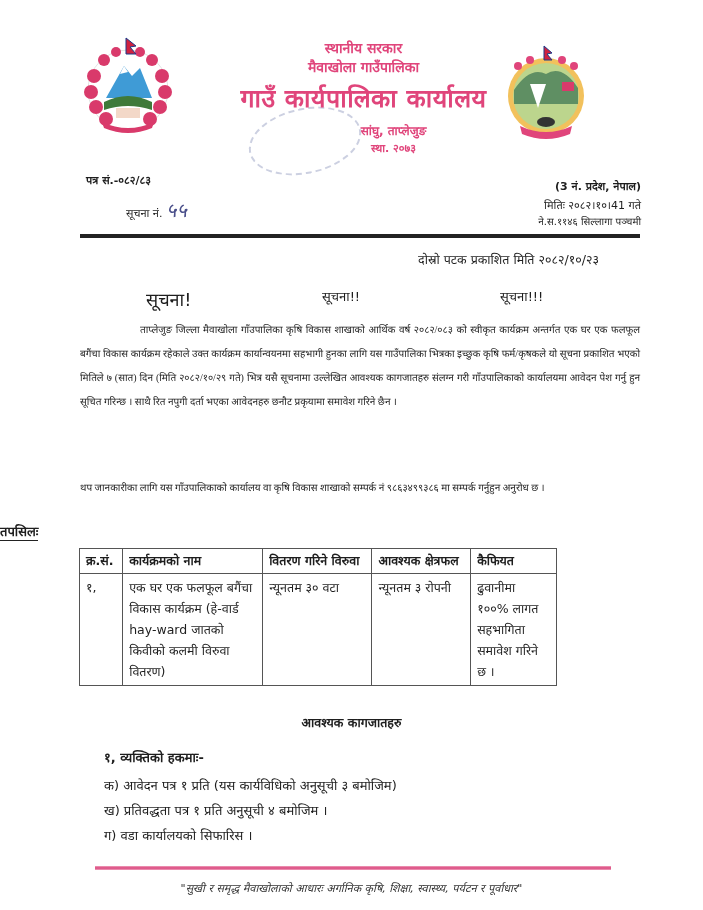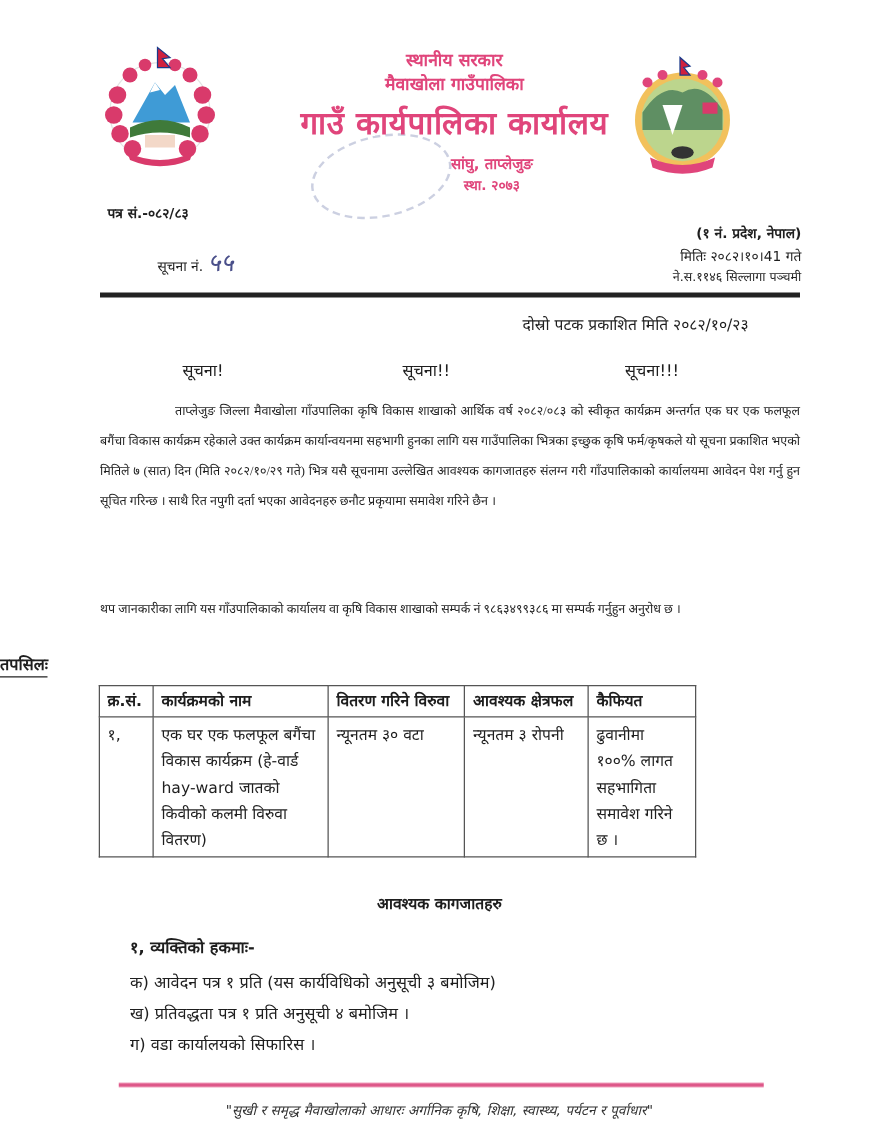--- a/index.html
+++ b/index.html
@@ -84,35 +84,35 @@
   <path d="M44 2 L44 16 L52 16 L47 10 L52 9 Z" fill="#d0213f" stroke="#1b3a8a" stroke-width="1"></path>
 </svg>
 
 <div class="stamp"></div>
 <div class="hdr-line" id="hdr-l1">स्थानीय सरकार</div>
 <div class="hdr-line" id="hdr-l2">मैवाखोला गाउँपालिका</div>
 <div class="hdr-line" id="hdr-l3">गाउँ कार्यपालिका कार्यालय</div>
 <div class="hdr-line" id="hdr-l4">सांघु, ताप्लेजुङ</div>
 <div class="hdr-line" id="hdr-l5">स्था. २०७३</div>
 
-<div class="abs small" style="left:86px;top:162px">पत्र सं.-०८२/८३</div>
+<div class="abs small" style="left:86px;top:172px">पत्र सं.-०८२/८३</div>
 <div class="abs" style="left:86px;top:196px;font-size:11px;margin-left:40px;">
   <span>सूचना नं.</span>
   <span class="sig">५५</span>
 </div>
 
-<div class="abs small" style="right:62px;top:178px;text-align:right">(१ नं. प्रदेश, नेपाल)</div>
+<div class="abs small" style="right:62px;top:178px;text-align:right">(3 नं. प्रदेश, नेपाल)</div>
 <div class="abs" style="right:62px;top:197px;font-size:11px;text-align:right">मितिः २०८२।१०।41 गते</div>
 <div class="abs" style="right:62px;top:214px;font-size:10px;text-align:right">ने.स.११४६ सिल्लागा पञ्चमी</div>
 
 <div class="rule-dark"></div>
 
 <div class="abs" style="left:418px;top:251px;font-size:12.5px">दोस्रो पटक प्रकाशित मिति २०८२/१०/२३</div>
 
-<div class="abs" style="left:146px;top:287px;font-size:13px">सूचना!</div>
+<div class="abs" style="left:146px;top:287px;font-size:18px">सूचना!</div>
 <div class="abs" style="left:322px;top:287px;font-size:13px">सूचना!!</div>
 <div class="abs" style="left:500px;top:287px;font-size:13px">सूचना!!!</div>
 
 <div class="p just" style="left:80px;top:318px;width:560px;text-indent:60px">ताप्लेजुङ जिल्ला मैवाखोला गाँउपालिका कृषि विकास शाखाको  आर्थिक वर्ष २०८२/०८३ को स्वीकृत कार्यक्रम अन्तर्गत एक घर एक फलफूल बगैंचा विकास कार्यक्रम रहेकाले उक्त कार्यक्रम कार्यान्वयनमा सहभागी हुनका लागि यस गाउँपालिका भित्रका इच्छुक  कृषि फर्म/कृषकले यो सूचना प्रकाशित भएको मितिले ७ (सात) दिन (मिति २०८२/१०/२९ गते) भित्र यसै सूचनामा उल्लेखित आवश्यक कागजातहरु संलग्न गरी गाँउपालिकाको कार्यालयमा आवेदन पेश गर्नु हुन सूचित गरिन्छ । साथै रित नपुगी दर्ता भएका आवेदनहरु छनौट प्रकृयामा समावेश गरिने छैन ।</div>
 
 <div class="p" style="left:80px;top:476px;width:560px">थप जानकारीका लागि यस गाँउपालिकाको कार्यालय वा कृषि विकास शाखाको सम्पर्क नं ९८६३४९९३८६ मा सम्पर्क गर्नुहुन अनुरोध छ ।</div>
 
 <div class="abs" style="left:0;width:701px;top:522px;text-align:left;font-size:13px;font-weight:bold">
   <span style="border-bottom:1.5px solid #222;padding-bottom:1px">तपसिलः</span>
 </div>

